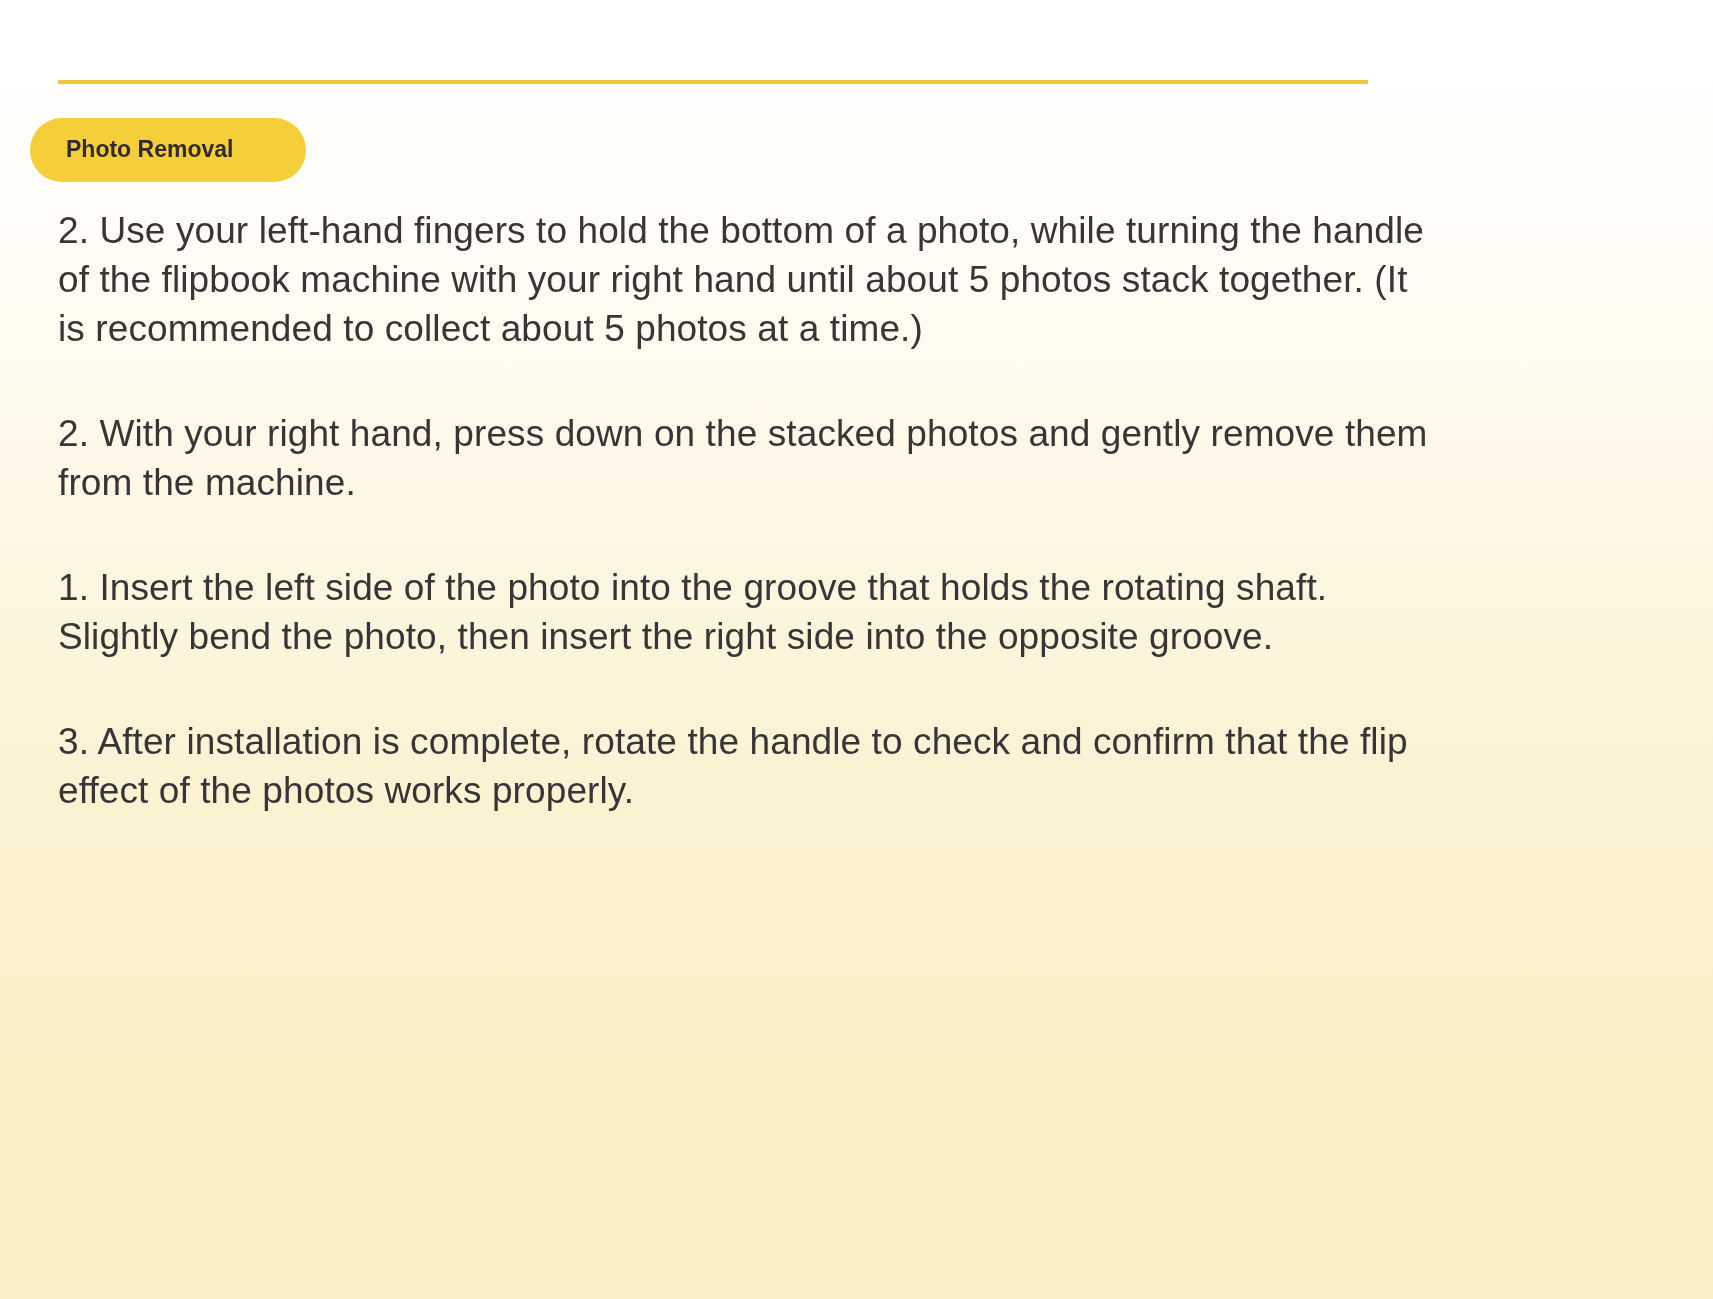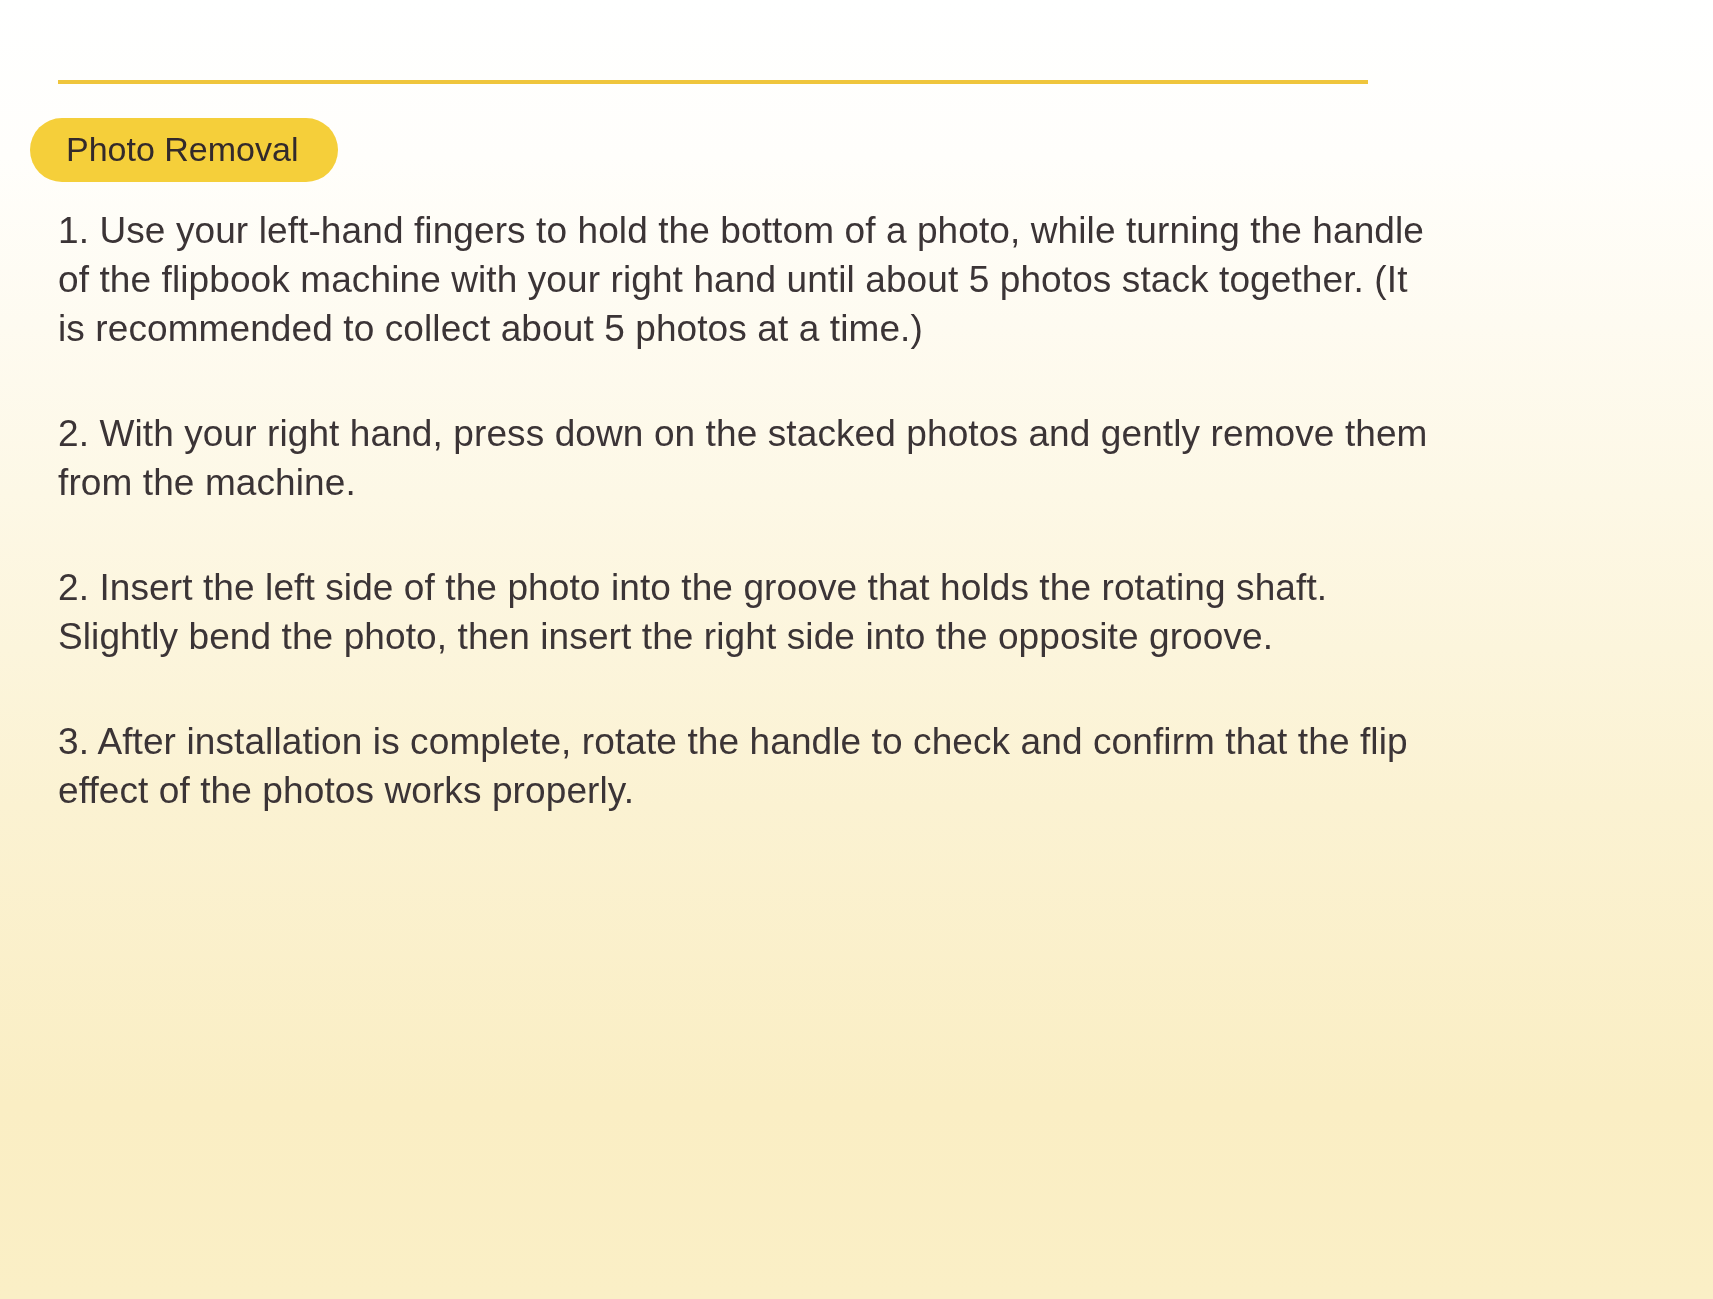--- a/index.html
+++ b/index.html
@@ -35,23 +35,23 @@
     width: 1310px;
     height: 4px;
     background: #efc53c;
     margin-top: 16px;
     border: none;
   }
   .badge {
     display: inline-block;
     background: #f5cf3a;
     color: #332a2b;
-    font-size: 34px;
+    font-size: 23px;
     line-height: 34px;
-    font-weight: 400;
+    font-weight: 700;
     padding: 14px 40px 16px 36px;
     border-radius: 34px;
     margin: 38px 16px 0 -28px;
     min-width: 200px;
   }
   .badge.first {
     margin-top: 34px;
   }
   .step {
     font-size: 37px;
@@ -71,32 +71,32 @@
 <body>
 
 <div class="content">
 
 
   <div class="title-rule"></div>
 
   <div class="section">
     <div class="badge first">Photo Removal</div>
 
-    <p class="step">1. Use your left-hand fingers to hold the bottom of a photo, while turning the handle
+    <p class="step">2. Use your left-hand fingers to hold the bottom of a photo, while turning the handle
 of the flipbook machine with your right hand until about 5 photos stack together. (It
 is recommended to collect about 5 photos at a time.)</p>
 
     <p class="step">2. With your right hand, press down on the stacked photos and gently remove them
 from the machine.</p>
 
   </div>
 
   <div class="section">
 
-    <p class="step">2. Insert the left side of the photo into the groove that holds the rotating shaft.
+    <p class="step">1. Insert the left side of the photo into the groove that holds the rotating shaft.
 Slightly bend the photo, then insert the right side into the opposite groove.</p>
 
 
     <p class="step">3. After installation is complete, rotate the handle to check and confirm that the flip
 effect of the photos works properly.</p>
   </div>
 
 </div>
 
 </body></html>

